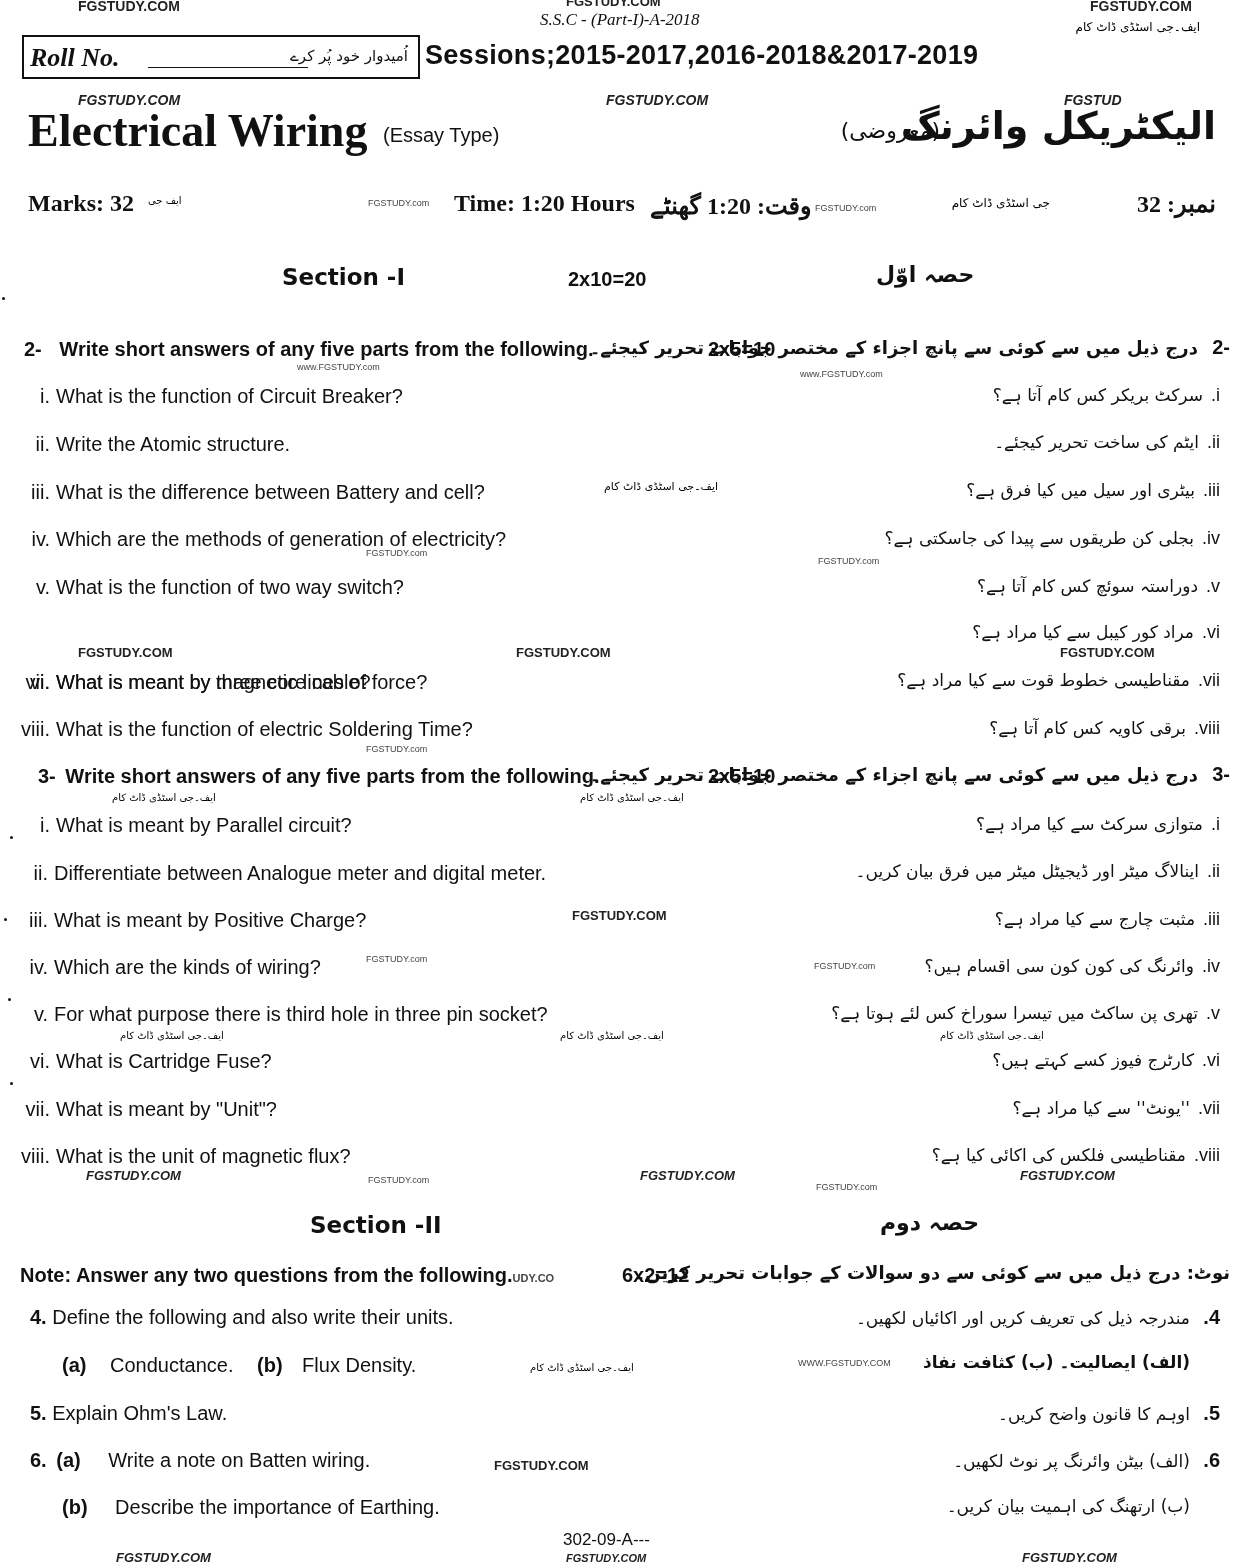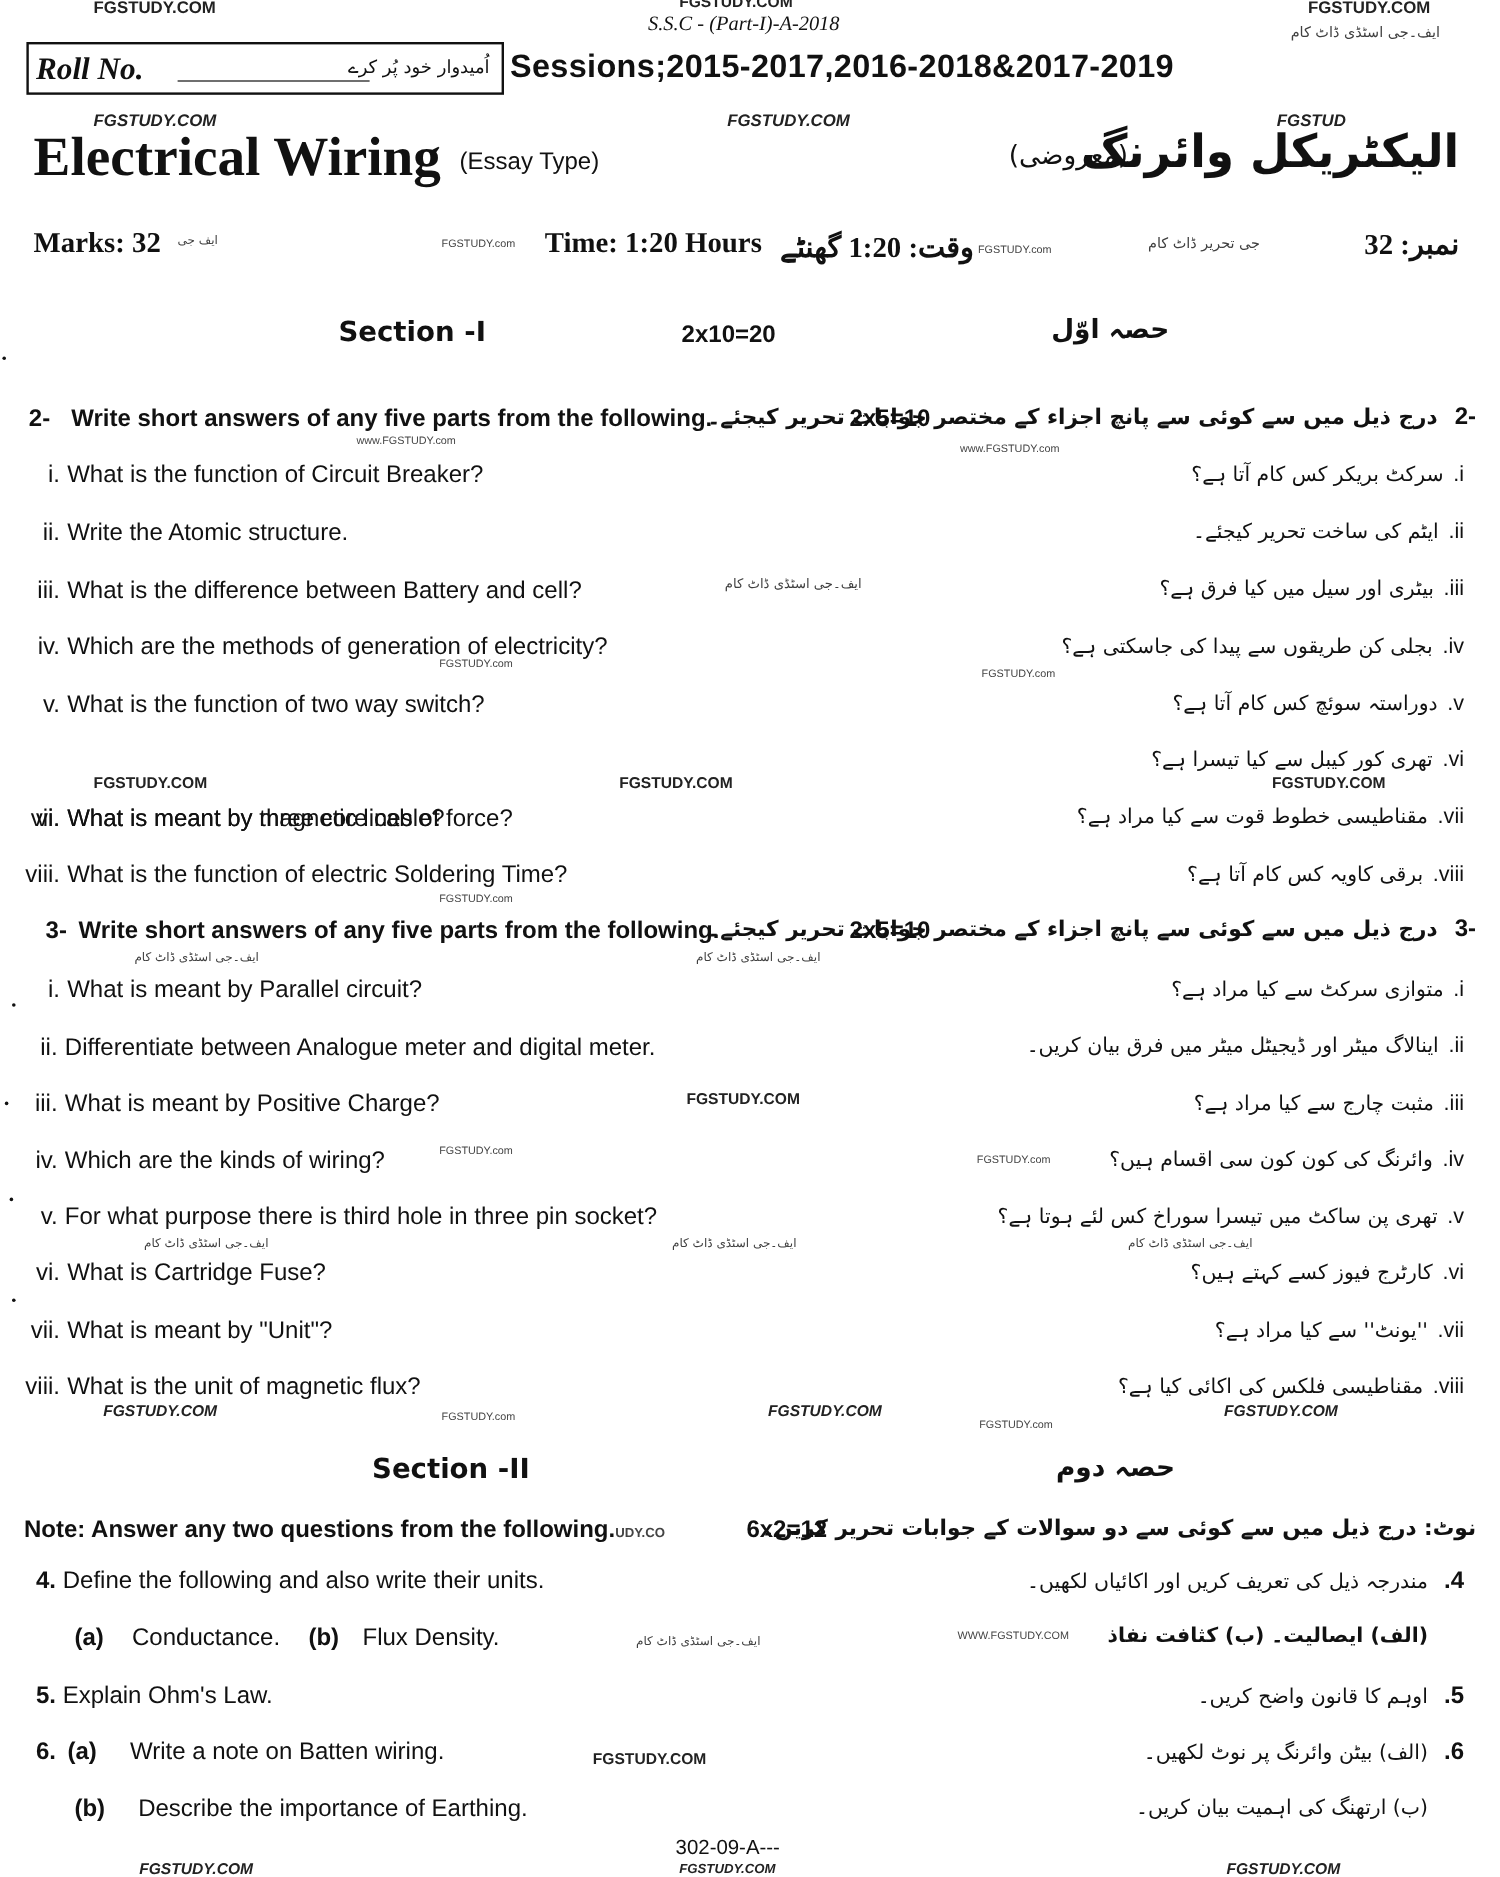--- a/index.html
+++ b/index.html
@@ -2,21 +2,21 @@
 <html><head>
 <meta charset="utf-8">
 <style>
   html, body { margin:0; padding:0; background:#ffffff; }
   body { width:1250px; height:1564px; position:relative; overflow:hidden; color:#111; font-family:"Liberation Sans", sans-serif; }
   .abs { position:absolute; white-space:nowrap; }
   .wm { font-family:"Liberation Sans", sans-serif; font-weight:bold; font-size:14px; color:#222; }
   .wm-i { font-style:italic; }
   .wm-s { font-family:"Liberation Sans", sans-serif; font-size:9px; color:#444; }
   .ur { font-family:"DejaVu Sans", sans-serif; direction:rtl;text-align:center; }
-  .urdu-wm { font-family:"DejaVu Sans", sans-serif; font-size:10px; color:#404040; direction:rtl; }
+  .urdu-wm { font-family:"DejaVu Sans", sans-serif; font-size:10px; color:#000000; direction:rtl; }
   .roll-box { position:absolute; left:22px; top:35px; width:398px; height:44px; border:2px solid #111; box-sizing:border-box; }
   .roll-label { position:absolute; left:6px; top:6px; font-family:"Liberation Serif", serif; font-style:italic; font-weight:bold; font-size:26px; }
   .roll-line { position:absolute; left:124px; top:30px; width:160px; border-bottom:1.5px solid #111; }
   .roll-urdu { position:absolute; right:10px; top:10px; font-size:15px; }
   .sessions { left:425px; top:40px; font-family:"Liberation Sans", sans-serif; font-weight:bold; font-size:27px; letter-spacing:0.3px; }
   .subtitle-ssc { left:540px; top:10px; font-family:"Liberation Serif", serif; font-style:italic; font-size:17px; }
   .title-en { left:28px; top:104px; font-family:"Liberation Serif", serif; font-weight:bold; font-size:46px; }
   .title-type { left:383px; top:124px; font-size:20px; }
   .title-ur { right:34px; top:104px; font-size:38px; font-weight:bold; }
   .title-ur-type { right:310px; top:118px; font-size:22px;margin-left:36px; }
@@ -58,21 +58,21 @@
 <div class="abs title-type">(Essay Type)</div>
 <div class="abs ur title-ur">الیکٹریکل وائرنگ</div>
 <div class="abs ur title-ur-type">(معروضی)</div>
 
 <div class="abs marks">Marks: 32</div>
 <div class="abs urdu-wm" style="left:148px;top:195px;">ایف جی</div>
 <div class="abs wm-s" style="left:368px;top:198px;">FGSTUDY.com</div>
 <div class="abs time">Time: 1:20 Hours</div>
 <div class="abs ur time-ur">وقت: 1:20 گھنٹے</div>
 <div class="abs wm-s" style="left:815px;top:203px;">FGSTUDY.com</div>
-<div class="abs urdu-wm" style="right:200px;top:196px;font-size:12px;">جی تحریر ڈاٹ کام</div>
+<div class="abs urdu-wm" style="right:200px;top:196px;font-size:12px;">جی اسٹڈی ڈاٹ کام</div>
 <div class="abs ur marks-ur">نمبر: 32</div>
 
 <div class="dot" style="left:2px;top:297px;"></div>
 
 <div class="abs sec-title" style="left:282px;top:264px;">Section -I</div>
 <div class="abs sec-marks" style="left:568px;top:268px;">2x10=20</div>
 <div class="abs ur sec-title" style="left:876px;top:262px;font-size:22px;">حصہ اوّل</div>
 
 <div class="abs q-head" style="left:24px;top:338px;">
   <span>2-</span>
@@ -95,21 +95,21 @@
   <div class="abs q-item" style="left:10px;top:623px;margin-top:48px;"><span class="q-num">vi.</span><span>What is meant by three core cable?</span></div>
   <div class="abs q-item" style="left:10px;top:671px;"><span class="q-num">vii.</span><span>What is meant by magnetic lines of force?</span></div>
   <div class="abs q-item" style="left:10px;top:718px;"><span class="q-num">viii.</span><span>What is the function of electric Soldering Time?</span></div>
 </div>
 <div id="q2-list-ur">
   <div class="abs ur ur-item" style="top:385px;"><span class="ur-num">i.</span><span>سرکٹ بریکر کس کام آتا ہے؟</span></div>
   <div class="abs ur ur-item" style="top:432px;"><span class="ur-num">ii.</span><span>ایٹم کی ساخت تحریر کیجئے۔</span></div>
   <div class="abs ur ur-item" style="top:480px;"><span class="ur-num">iii.</span><span>بیٹری اور سیل میں کیا فرق ہے؟</span></div>
   <div class="abs ur ur-item" style="top:528px;"><span class="ur-num">iv.</span><span>بجلی کن طریقوں سے پیدا کی جاسکتی ہے؟</span></div>
   <div class="abs ur ur-item" style="top:576px;"><span class="ur-num">v.</span><span>دوراستہ سوئچ کس کام آتا ہے؟</span></div>
-  <div class="abs ur ur-item" style="top:622px;"><span class="ur-num">vi.</span><span>تھری کور کیبل سے کیا تیسرا ہے؟</span></div>
+  <div class="abs ur ur-item" style="top:622px;"><span class="ur-num">vi.</span><span>مراد کور کیبل سے کیا مراد ہے؟</span></div>
   <div class="abs ur ur-item" style="top:670px;"><span class="ur-num">vii.</span><span>مقناطیسی خطوط قوت سے کیا مراد ہے؟</span></div>
   <div class="abs ur ur-item" style="top:718px;"><span class="ur-num">viii.</span><span>برقی کاویہ کس کام آتا ہے؟</span></div>
 </div>
 
 <div class="abs urdu-wm" style="left:604px;top:480px;font-size:11px;">ایف۔جی اسٹڈی ڈاٹ کام</div>
 <div class="abs wm-s" style="left:366px;top:548px;">FGSTUDY.com</div>
 <div class="abs wm-s" style="left:818px;top:556px;">FGSTUDY.com</div>
 <div class="abs wm" style="left:78px;top:645px;font-size:13px;">FGSTUDY.COM</div>
 <div class="abs wm" style="left:516px;top:645px;font-size:13px;">FGSTUDY.COM</div>
 <div class="abs wm" style="left:1060px;top:645px;font-size:13px;">FGSTUDY.COM</div>

